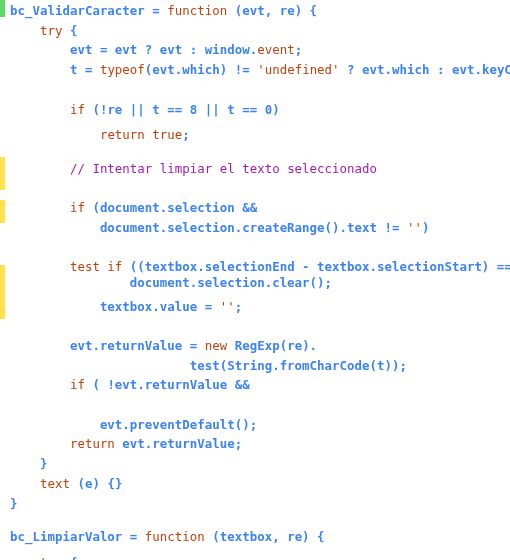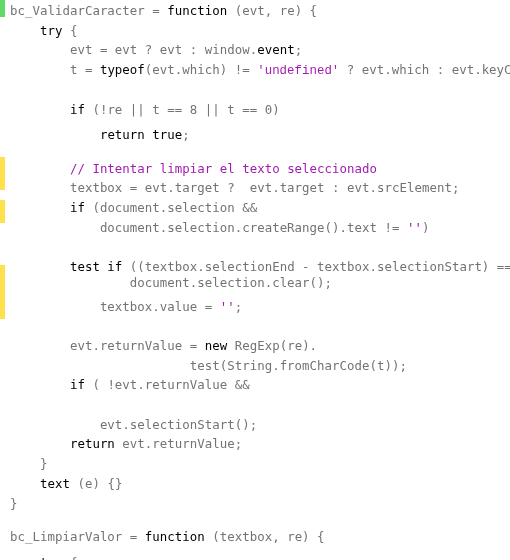--- a/index.html
+++ b/index.html
@@ -40,24 +40,24 @@
     position: absolute;
     left: 10px;
     height: 19.7px;
     line-height: 19.7px;
     white-space: pre;
     font-family: "DejaVu Sans Mono", monospace;
     font-size: 12.4px;
     letter-spacing: 0.03px;
     color: #000000;
   }
-  .tok-kw   { color: #000000; margin-top: 7px; }
-  .tok-str  { color: #a21caf; font-family: Liberation Mono, monospace; }
+  .tok-kw   { color: #c2410c; margin-top: 7px; }
+  .tok-str  { color: #c2410c; }
   .tok-cmt  { color: #a21caf; }
-  .tok-pln  { color: #737373; }
+  .tok-pln  { color: #3b82f6; font-weight: bold; }
 </style>
 </head>
 <body>
 
 <div id="editor-root">
 
   <div id="change-gutter">
       <div class="change-bar" style="top: 0px; height: 17px; background: rgb(95, 217, 106);"></div>
       <div class="change-bar" style="top: 157px; height: 33px; background: rgb(255, 225, 77);"></div>
       <div class="change-bar" style="top: 200px; height: 23px; background: rgb(255, 225, 77);"></div>
@@ -67,31 +67,30 @@
   <div id="code-surface">
       <div class="code-line" style="top: 1px;"><span class="tok-pln">bc_ValidarCaracter = </span><span class="tok-kw">function</span><span class="tok-pln"> (evt, re) {</span></div>
       <div class="code-line" style="top: 20.7px;"><span class="tok-pln">    </span><span class="tok-kw">try</span><span class="tok-pln"> {</span></div>
       <div class="code-line" style="top: 40.4px;"><span class="tok-pln">        evt = evt ? evt : window.</span><span class="tok-kw">event</span><span class="tok-pln">;</span></div>
       <div class="code-line" style="top: 60.1px;"><span class="tok-pln">        t = </span><span class="tok-kw">typeof</span><span class="tok-pln">(evt.which) != </span><span class="tok-str">'undefined'</span><span class="tok-pln"> ? evt.which : evt.keyCode;</span></div>
       <div class="code-line" style="top: 79.8px;"></div>
       <div class="code-line" style="top: 99.5px;"><span class="tok-pln">        </span><span class="tok-kw">if</span><span class="tok-pln"> (!re || t == 8 || t == 0)</span></div>
       <div class="code-line" style="top: 125px;"><span class="tok-pln">            </span><span class="tok-kw">return</span><span class="tok-pln"> </span><span class="tok-kw">true</span><span class="tok-pln">;</span></div>
       <div class="code-line" style="top: 138.9px;"></div>
       <div class="code-line" style="top: 158.6px;"><span class="tok-pln">        </span><span class="tok-cmt">// Intentar limpiar el texto seleccionado</span></div>
-      <div class="code-line" style="top: 178.3px;"><span class="tok-pln">        textbox = evt.target ?  evt.target : evt.srcElement;</span></div>
       <div class="code-line" style="top: 198px;"><span class="tok-pln">        </span><span class="tok-kw">if</span><span class="tok-pln"> (document.selection &amp;&amp;</span></div>
       <div class="code-line" style="top: 217.7px;"><span class="tok-pln">            document.selection.createRange().text != </span><span class="tok-str">''</span><span class="tok-pln">)</span></div>
       <div class="code-line" style="top: 237.4px; margin-top: 36px;"><span class="tok-pln">                document.selection.clear();</span></div>
       <div class="code-line" style="top: 257.1px;"><span class="tok-pln">        </span><span class="tok-kw">test if</span><span class="tok-pln"> ((textbox.selectionEnd - textbox.selectionStart) ==</span></div>
       <div class="code-line" style="top: 296.5px;"><span class="tok-pln">            textbox.value = </span><span class="tok-str">''</span><span class="tok-pln">;</span></div>
       <div class="code-line" style="top: 316.2px;"></div>
       <div class="code-line" style="top: 335.9px;"><span class="tok-pln">        evt.returnValue = </span><span class="tok-kw">new</span><span class="tok-pln"> RegExp(re).</span></div>
       <div class="code-line" style="top: 355.6px;"><span class="tok-pln">                        test(String.fromCharCode(t));</span></div>
       <div class="code-line" style="top: 375.3px;"><span class="tok-pln">        </span><span class="tok-kw">if</span><span class="tok-pln"> ( !evt.returnValue &amp;&amp;</span></div>
-      <div class="code-line" style="top: 414.7px;"><span class="tok-pln">            evt.selectionStart();</span></div>
+      <div class="code-line" style="top: 414.7px;"><span class="tok-pln">            evt.preventDefault();</span></div>
       <div class="code-line" style="top: 434.4px;"><span class="tok-pln">        </span><span class="tok-kw">return</span><span class="tok-pln"> evt.returnValue;</span></div>
       <div class="code-line" style="top: 454.1px;"><span class="tok-pln">    }</span></div>
       <div class="code-line" style="top: 473.8px;"><span class="tok-pln">    </span><span class="tok-kw">text</span><span class="tok-pln"> (e) {}</span></div>
       <div class="code-line" style="top: 493.5px;"><span class="tok-pln">}</span></div>
       <div class="code-line" style="top: 513.2px;"></div>
       <div class="code-line" style="top: 527px;"><span class="tok-pln">bc_LimpiarValor = </span><span class="tok-kw">function</span><span class="tok-pln"> (textbox, re) {</span></div>
       <div class="code-line" style="top: 552.6px;"><span class="tok-pln">    </span><span class="tok-kw">try</span><span class="tok-pln"> {</span></div>
     </div>
 
 </div>

